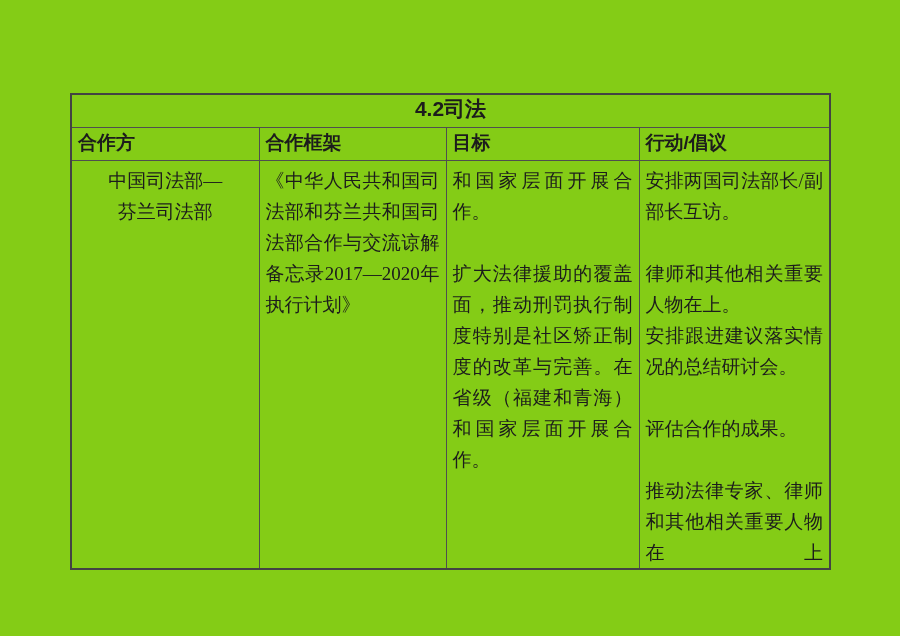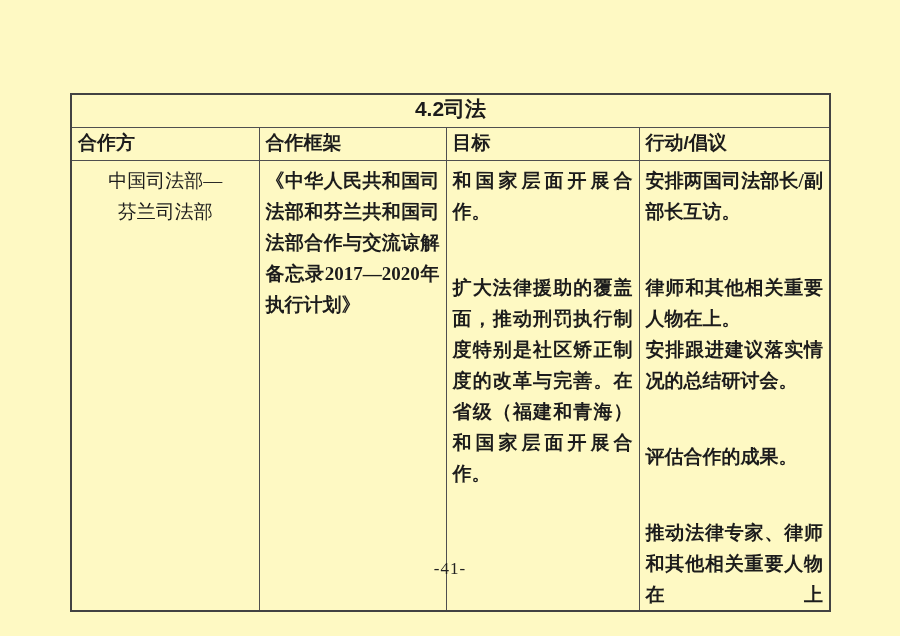--- a/index.html
+++ b/index.html
@@ -4,21 +4,21 @@
 <style>
   html, body {
     margin: 0;
     padding: 0;
     background: #ffffff;
   }
   .page {
     position: relative;
     width: 900px;
     height: 636px;
-    background: #fef9c3;
+    background: #84cc16;
     overflow: hidden;
     font-family: "Liberation Serif", serif;
     color: #1c1c1c;
   }
   table.coop-table {
     position: absolute;
     left: 70px;
     top: 93px;
     width: 759px;
     height: 439px;
@@ -51,24 +51,23 @@
   }
   tr.body-row td {
     padding: 4px 6px 0 6px;
     font-size: 19px;
     line-height: 31px;
   }
   tr.body-row p {
     margin: 0;
     text-align: justify;
     text-justify: inter-character;
-    font-weight: bold;
   }
   tr.body-row p.gap {
-    margin-top: 45px;
+    margin-top: 31px;
   }
   tr.body-row p.cut {
     text-align-last: justify;
   }
   .partner-cell .line {
     line-height: 31px;
     text-align: center;
   }
   .page-number {
     position: absolute;
@@ -119,15 +118,14 @@
         <p>安排两国司法部长/副部长互访。</p>
         <p class="gap">律师和其他相关重要人物在上。</p>
         <p>安排跟进建议落实情况的总结研讨会。</p>
         <p class="gap">评估合作的成果。</p>
         <p class="gap cut">推动法律专家、律师和其他相关重要人物在上</p>
       </td>
     </tr>
   </tbody>
     </table>
 
-  <div class="page-number">-41-</div>
 
 </div>
 
 </body></html>

